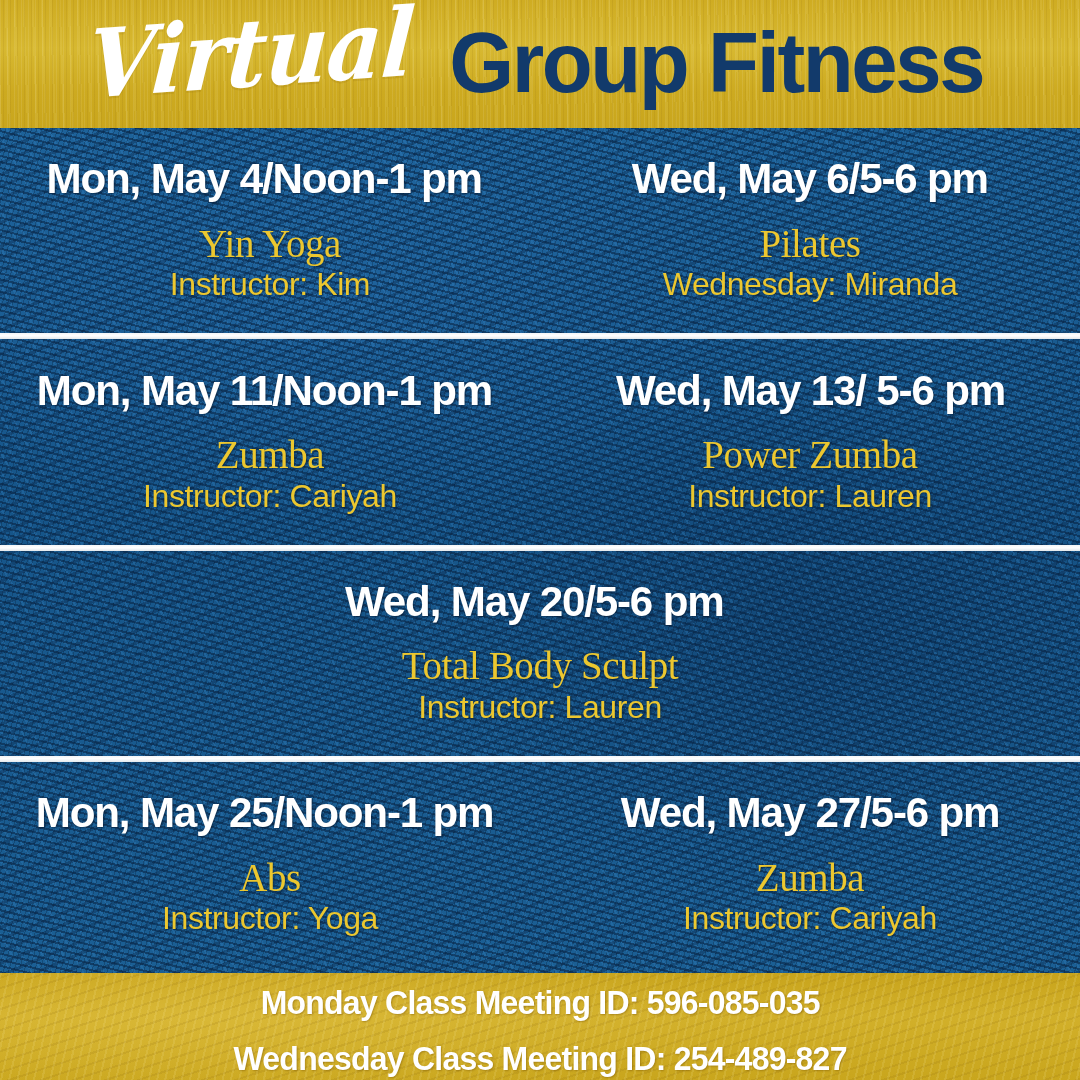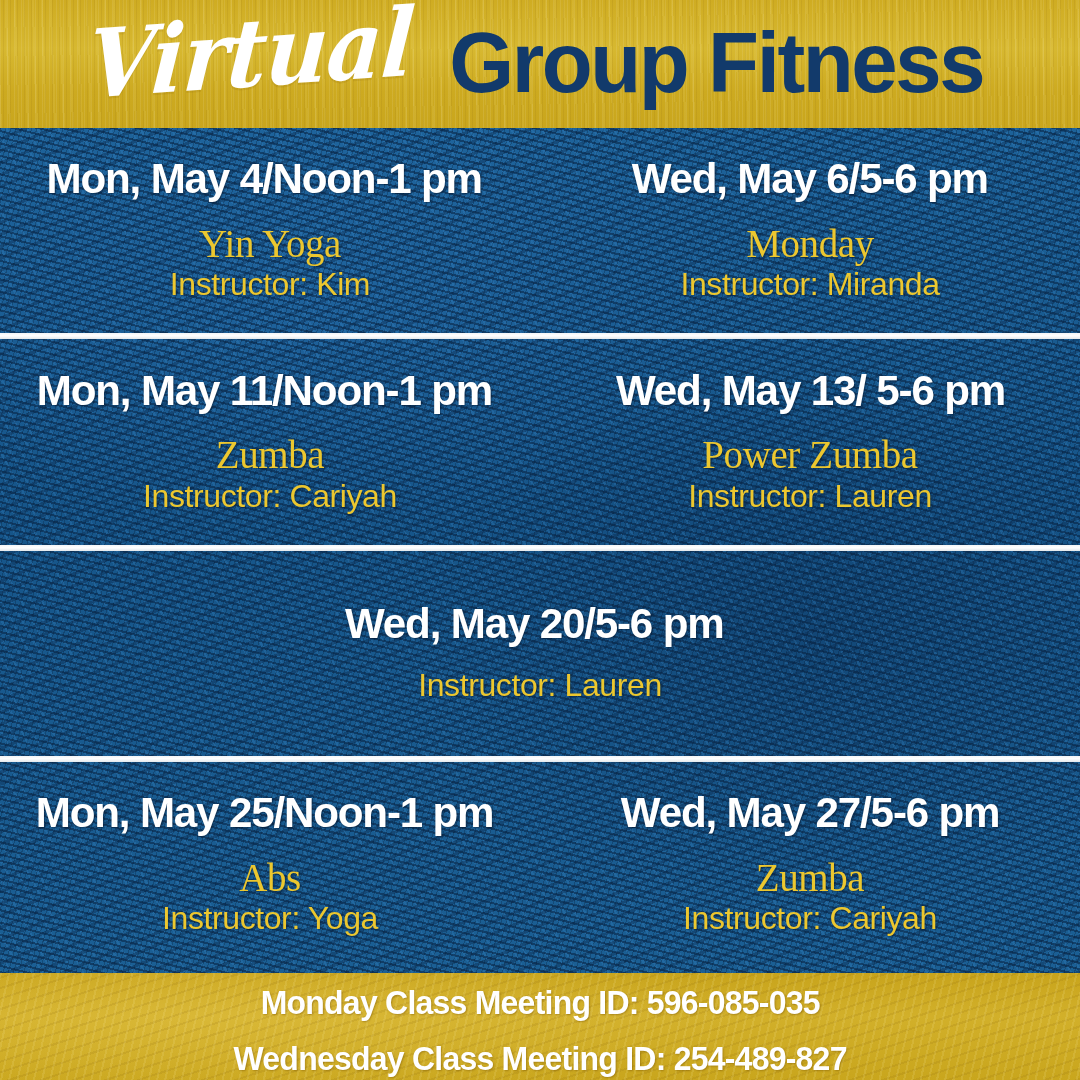--- a/index.html
+++ b/index.html
@@ -220,22 +220,22 @@
   <div class="body-area">
 
     <div class="sched-row">
       <div class="sched-cell">
         <div class="cell-date">Mon, May 4/Noon-1 pm</div>
         <div class="cell-class">Yin Yoga</div>
         <div class="cell-instructor">Instructor: Kim</div>
       </div>
       <div class="sched-cell">
         <div class="cell-date">Wed, May 6/5-6 pm</div>
-        <div class="cell-class">Monday</div>
-        <div class="cell-instructor">Instructor: Miranda</div>
+        <div class="cell-class">Pilates</div>
+        <div class="cell-instructor">Wednesday: Miranda</div>
       </div>
       <div class="row-divider"></div>
     </div>
 
     <div class="sched-row">
       <div class="sched-cell">
         <div class="cell-date">Mon, May 11/Noon-1 pm</div>
         <div class="cell-class">Zumba</div>
         <div class="cell-instructor">Instructor: Cariyah</div>
       </div>
@@ -243,20 +243,21 @@
         <div class="cell-date">Wed, May 13/ 5-6 pm</div>
         <div class="cell-class">Power Zumba</div>
         <div class="cell-instructor">Instructor: Lauren</div>
       </div>
       <div class="row-divider"></div>
     </div>
 
     <div class="sched-row">
       <div class="sched-cell">
         <div class="cell-date">Wed, May 20/5-6 pm</div>
+        <div class="cell-class">Total Body Sculpt</div>
         <div class="cell-instructor">Instructor: Lauren</div>
       </div>
       <div class="row-divider"></div>
     </div>
 
     <div class="sched-row">
       <div class="sched-cell">
         <div class="cell-date">Mon, May 25/Noon-1 pm</div>
         <div class="cell-class">Abs</div>
         <div class="cell-instructor">Instructor: Yoga</div>

